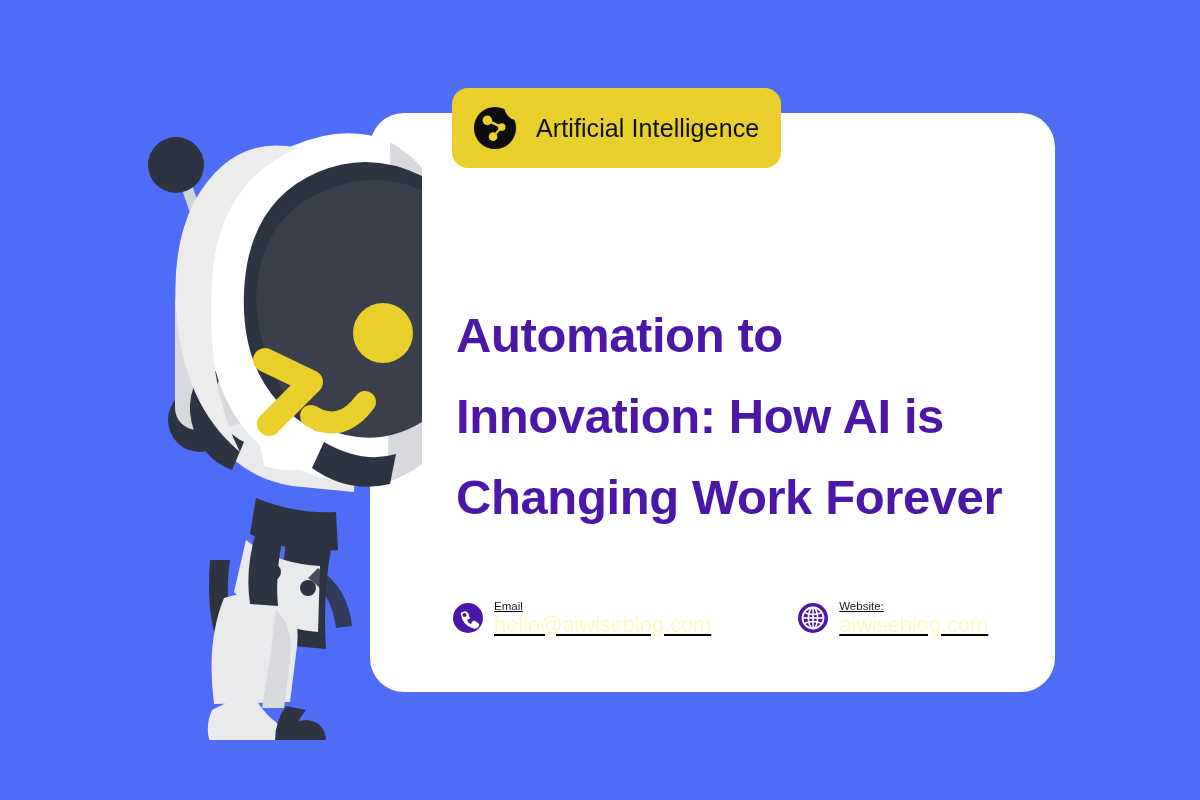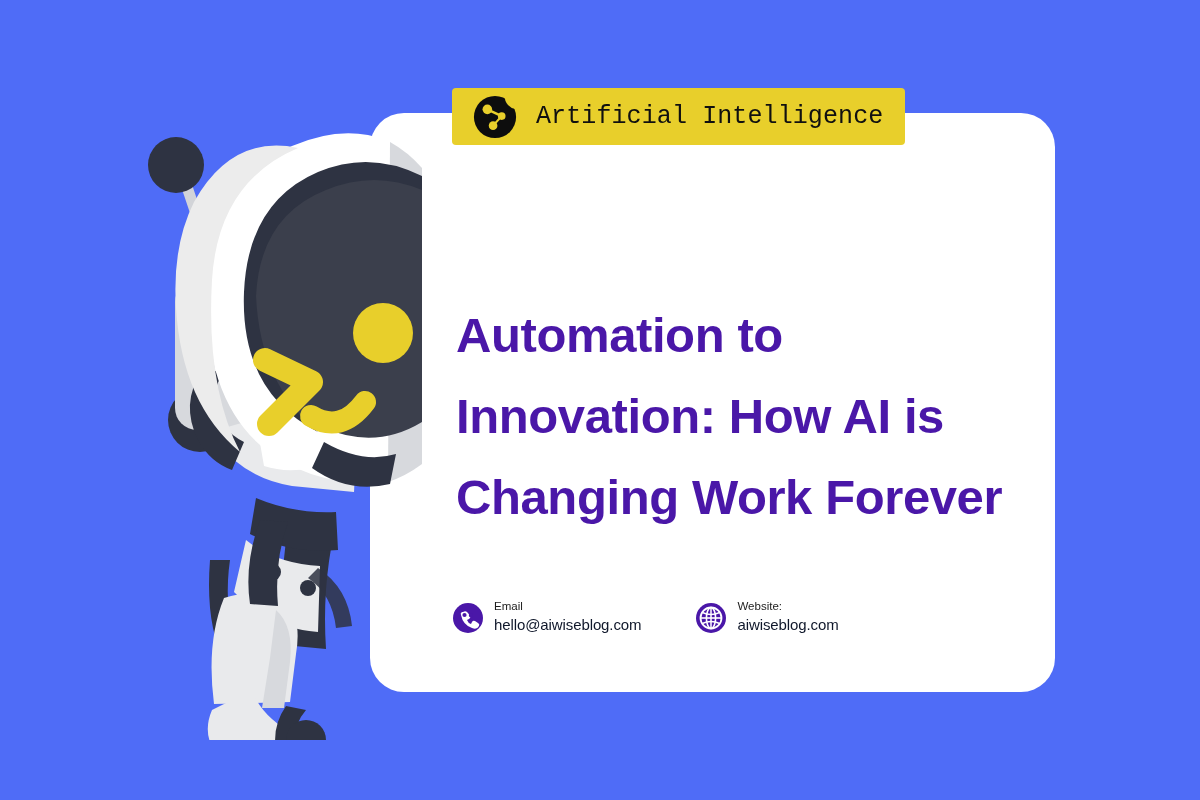--- a/index.html
+++ b/index.html
@@ -12,52 +12,51 @@
   .stage{position:absolute;inset:0;background:#4f6cf7;}
 
   
   .card{
     position:absolute;left:370px;top:113px;width:685px;height:579px;
     background:#ffffff;border-radius:34px;
   }
 
   
   .badge{
-    position:absolute;left:452px;top:88px;height:57px;
-    background:#e8cf2b;border-radius:4px;
+    position:absolute;left:452px;top:88px;height:80px;
+    background:#e8cf2b;border-radius:16px;
     display:flex;align-items:center;gap:18px;
     padding:0 22px 0 20px;box-sizing:border-box;
     z-index:5;
-    font-family:Liberation Mono, monospace;
   }
   .badge-logo{width:46px;height:46px;flex:0 0 46px;display:block;}
   .badge-text{
     font-size:25px;font-weight:400;color:#101010;letter-spacing:0.1px;
     white-space:nowrap;
   }
 
   
   .headline{
     position:absolute;left:456px;top:262px;width:560px;
     font-size:49px;line-height:81px;font-weight:700;
     color:#4a17a8;letter-spacing:-0.4px;
     font-family:"Liberation Sans","DejaVu Sans",sans-serif;
     white-space:pre-line;
   }
 
   
   .contacts{
     position:absolute;left:452px;top:600px;
-    display:flex;align-items:center;gap:54px;
+    display:flex;align-items:center;gap:86px;text-decoration:underline;
   }
   .contact{display:flex;align-items:center;gap:10px;}
   .c-icon{width:32px;height:32px;flex:0 0 32px;display:block;}
   .c-text{display:flex;flex-direction:column;justify-content:center;gap:1px;}
   .c-label{font-size:11.5px;color:#1c1c1c;line-height:13px;}
-  .c-value{font-size:15px;color:#0f172a;line-height:21px;letter-spacing:-0.1px;}
+  .c-value{font-size:22px;color:#fef9c3;line-height:21px;letter-spacing:-0.1px;}
 
   
   .robot{position:absolute;left:60px;top:120px;width:400px;height:620px;z-index:4;}
 </style>
 </head>
 <body>
 
 <div class="stage">
 
   <svg class="robot" viewBox="0 0 400 620" xmlns="http://www.w3.org/2000/svg">

